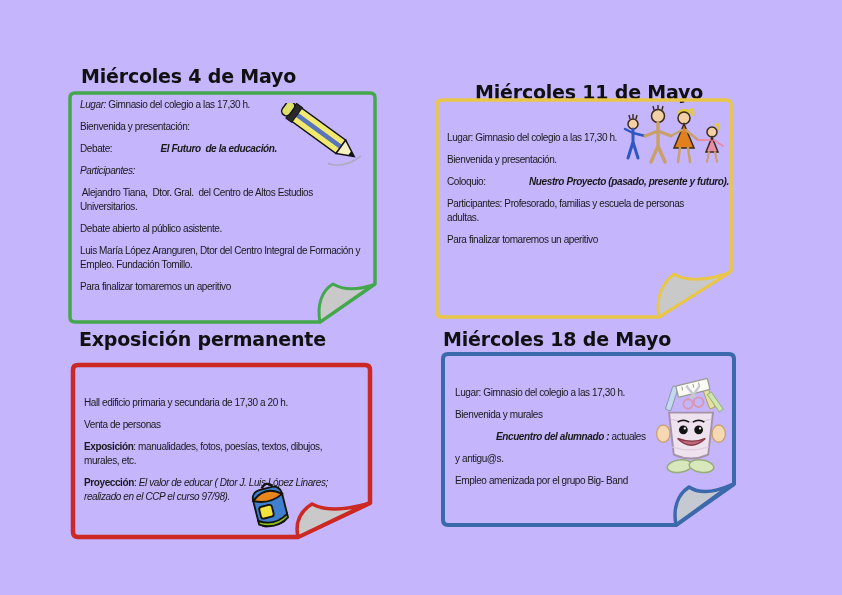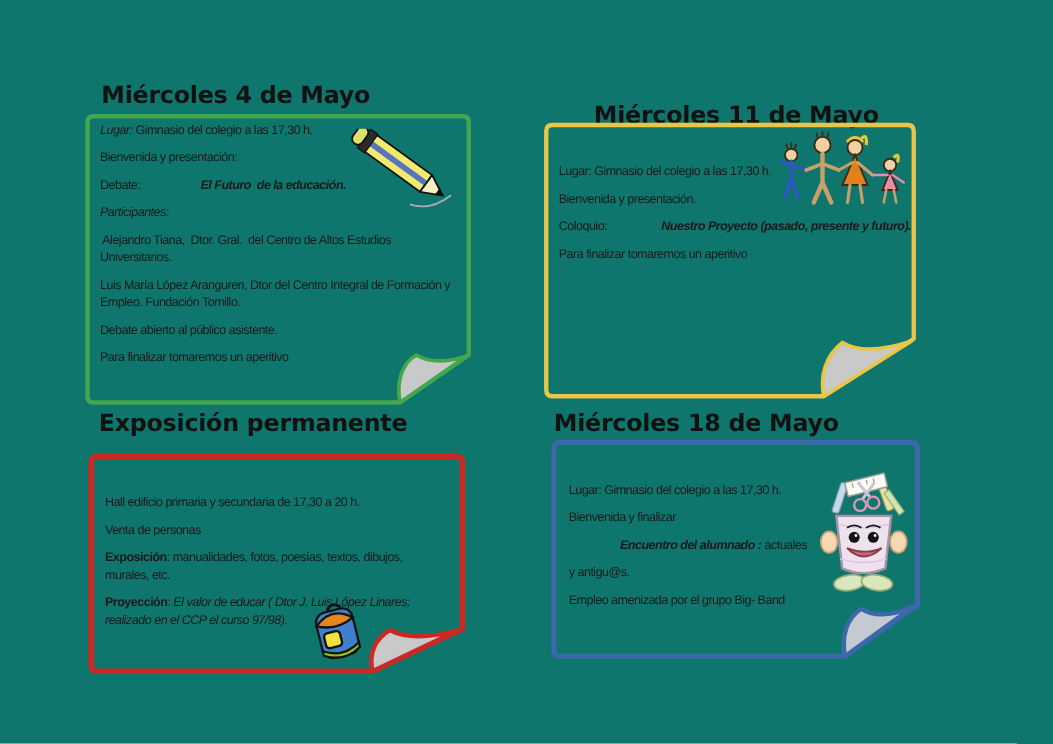--- a/index.html
+++ b/index.html
@@ -1,17 +1,17 @@
 <!DOCTYPE html>
 <html><head>
 <meta charset="utf-8">
 <style>
   html,body{margin:0;padding:0;background:#fff;}
   .page{
-    position:relative;width:842px;height:595px;background:#0f766e;overflow:hidden;
+    position:relative;width:842px;height:595px;background:#c4b5fd;overflow:hidden;
     font-family:"Liberation Sans",sans-serif;color:#1a1a1a;
   }
   .title{
     position:absolute;margin:0;font-family:"DejaVu Sans",sans-serif;
     font-weight:bold;font-size:19px;line-height:24px;color:#111;letter-spacing:-0.2px;
     white-space:pre;
   }
   .t0{left:81px;top:64px;}
   .t1{left:443px;top:80px;margin-left:32px;}
   .t2{left:79px;top:327px;}
@@ -47,23 +47,23 @@
     <path d="M253 232 L8 232 Q3 232 3 227 L3 8 Q3 3 8 3 L303 3 Q308 3 308 8 L308 194 Z" fill="none" stroke-width="3.5" stroke-linejoin="round" stroke="#44a74e"></path>
     <path d="M253 232 C250 216 254 201 266 194 Q281 203 306 195 L253 232 Z" stroke-width="3" stroke-linejoin="round" stroke="#44a74e" fill="#c9c9c9"></path>
   </svg>
   <div class="content c0">
     <p><span class="i">Lugar:</span><span> Gimnasio del colegio a las 17,30 h.</span></p>
     <p>Bienvenida y presentación:</p>
     <p><span>Debate:   </span><span class="bi">El Futuro  de la educación.</span></p>
     <p class="i">Participantes:</p>
     <p><span class="u"> Alejandro Tiana</span><span>,  Dtor. Gral.  del Centro de Altos Estudios
 Universitarios.</span></p>
+    <p>Debate abierto al público asistente.</p>
     <p><span class="u">Luis María López Aranguren</span><span>, Dtor del Centro Integral de Formación y
 Empleo. Fundación Tomillo.</span></p>
-    <p>Debate abierto al público asistente.</p>
     <p>Para finalizar tomaremos un aperitivo</p>
   </div>
   <svg class="art art-pencil" width="92" height="66" viewBox="0 0 100 72">
     <path d="M52 66 Q70 72 88 58" stroke="#aab" stroke-width="1.5" fill="none"></path>
     <g transform="rotate(36 50 36)">
       <rect x="10" y="27" width="60" height="18" fill="#f2ea6e" stroke="#111" stroke-width="1.6"></rect>
       <rect x="10" y="33.5" width="60" height="5" fill="#5a74bc"></rect>
       <polygon points="70,27 88,36 70,45" fill="#f8f2c0" stroke="#111" stroke-width="1.6"></polygon>
       <polygon points="82,33 88,36 82,39.2" fill="#111"></polygon>
       <rect x="3" y="26" width="8" height="20" fill="#2a2a2a" stroke="#111"></rect>
@@ -73,20 +73,22 @@
 
   <h1 class="title t1">Miércoles 11 de Mayo</h1>
   <svg class="frame f1" width="300" height="226" viewBox="0 0 300 226">
     <path d="M225 220 L8 220 Q3 220 3 215 L3 8 Q3 3 8 3 L292 3 Q297 3 297 8 L297 174 Z" fill="none" stroke-width="3.5" stroke-linejoin="round" stroke="#e9c648"></path>
     <path d="M225 220 C222 204 226 188 240 177 Q258 188 295 176 L225 220 Z" stroke-width="3" stroke-linejoin="round" stroke="#e9c648" fill="#c9c9c9"></path>
   </svg>
   <div class="content c1">
     <p>Lugar: Gimnasio del colegio a las 17,30 h.</p>
     <p>Bienvenida y presentación.</p>
     <p><span>Coloquio: </span><span class="bi">Nuestro Proyecto (pasado, presente y futuro).</span></p>
+    <p>Participantes: Profesorado, familias y escuela de personas
+adultas.</p>
     <p>Para finalizar tomaremos un aperitivo</p>
   </div>
   <svg class="art art-family" width="108" height="64" viewBox="0 0 108 64">
 
     <path d="M8 15 L7 11 M11 14.5 L11 10 M14 15 L15 11" stroke="#3a2a16" stroke-width="1.4"></path>
     <circle cx="11" cy="20" r="5" fill="#f2cfa4" stroke="#3a2a16" stroke-width="1.5"></circle>
     <path d="M11 25 L11 38 M11 38 L6 54 M11 38 L16 54" stroke="#2e57c0" stroke-width="3" stroke-linecap="round" fill="none"></path>
     <path d="M11 29 L3 25 M11 29 L23 32" stroke="#2e57c0" stroke-width="2.5" stroke-linecap="round"></path>
 
     <path d="M32 6 L31 2 M36 5 L36 1 M40 6 L41 2" stroke="#3a2a16" stroke-width="1.4"></path>
@@ -131,21 +133,21 @@
     </g>
   </svg>
 
   <h1 class="title t3">Miércoles 18 de Mayo</h1>
   <svg class="frame f3" width="298" height="178" viewBox="0 0 298 178">
     <path d="M236 174 L8 174 Q3 174 3 169 L3 8 Q3 3 8 3 L289 3 Q294 3 294 8 L294 133 Z" fill="none" stroke-width="4" stroke-linejoin="round" stroke="#3c68ac"></path>
     <path d="M236 174 C233 158 237 144 249 136 Q264 146 291 134 L236 174 Z" stroke-width="3.5" stroke-linejoin="round" stroke="#3c68ac" fill="#c4c9d2"></path>
   </svg>
   <div class="content c3">
     <p>Lugar: Gimnasio del colegio a las 17,30 h.</p>
-    <p>Bienvenida y finalizar</p>
+    <p>Bienvenida y murales</p>
     <p><span class="bi">Encuentro del alumnado :</span><span> actuales</span></p>
     <p>y antigu@s.</p>
     <p>Empleo amenizada por el grupo Big- Band</p>
   </div>
   <svg class="art art-cup" width="86" height="102" viewBox="0 0 90 102">
     <rect x="22" y="8" width="6" height="26" rx="2" transform="rotate(18 25 21)" fill="#c4d8ee" stroke="#8898a8"></rect>
     <rect x="60" y="6" width="6" height="26" rx="2" transform="rotate(-20 63 19)" fill="#e6e29a" stroke="#a8a070"></rect>
     <rect x="68" y="14" width="5" height="22" transform="rotate(-35 70 25)" fill="#cfe6b0" stroke="#9ab07e"></rect>
     <g transform="rotate(-14 47 10)">
       <rect x="30" y="4" width="34" height="12" rx="1" fill="#fbfbf6" stroke="#9a9a92" stroke-width="1.3"></rect>

